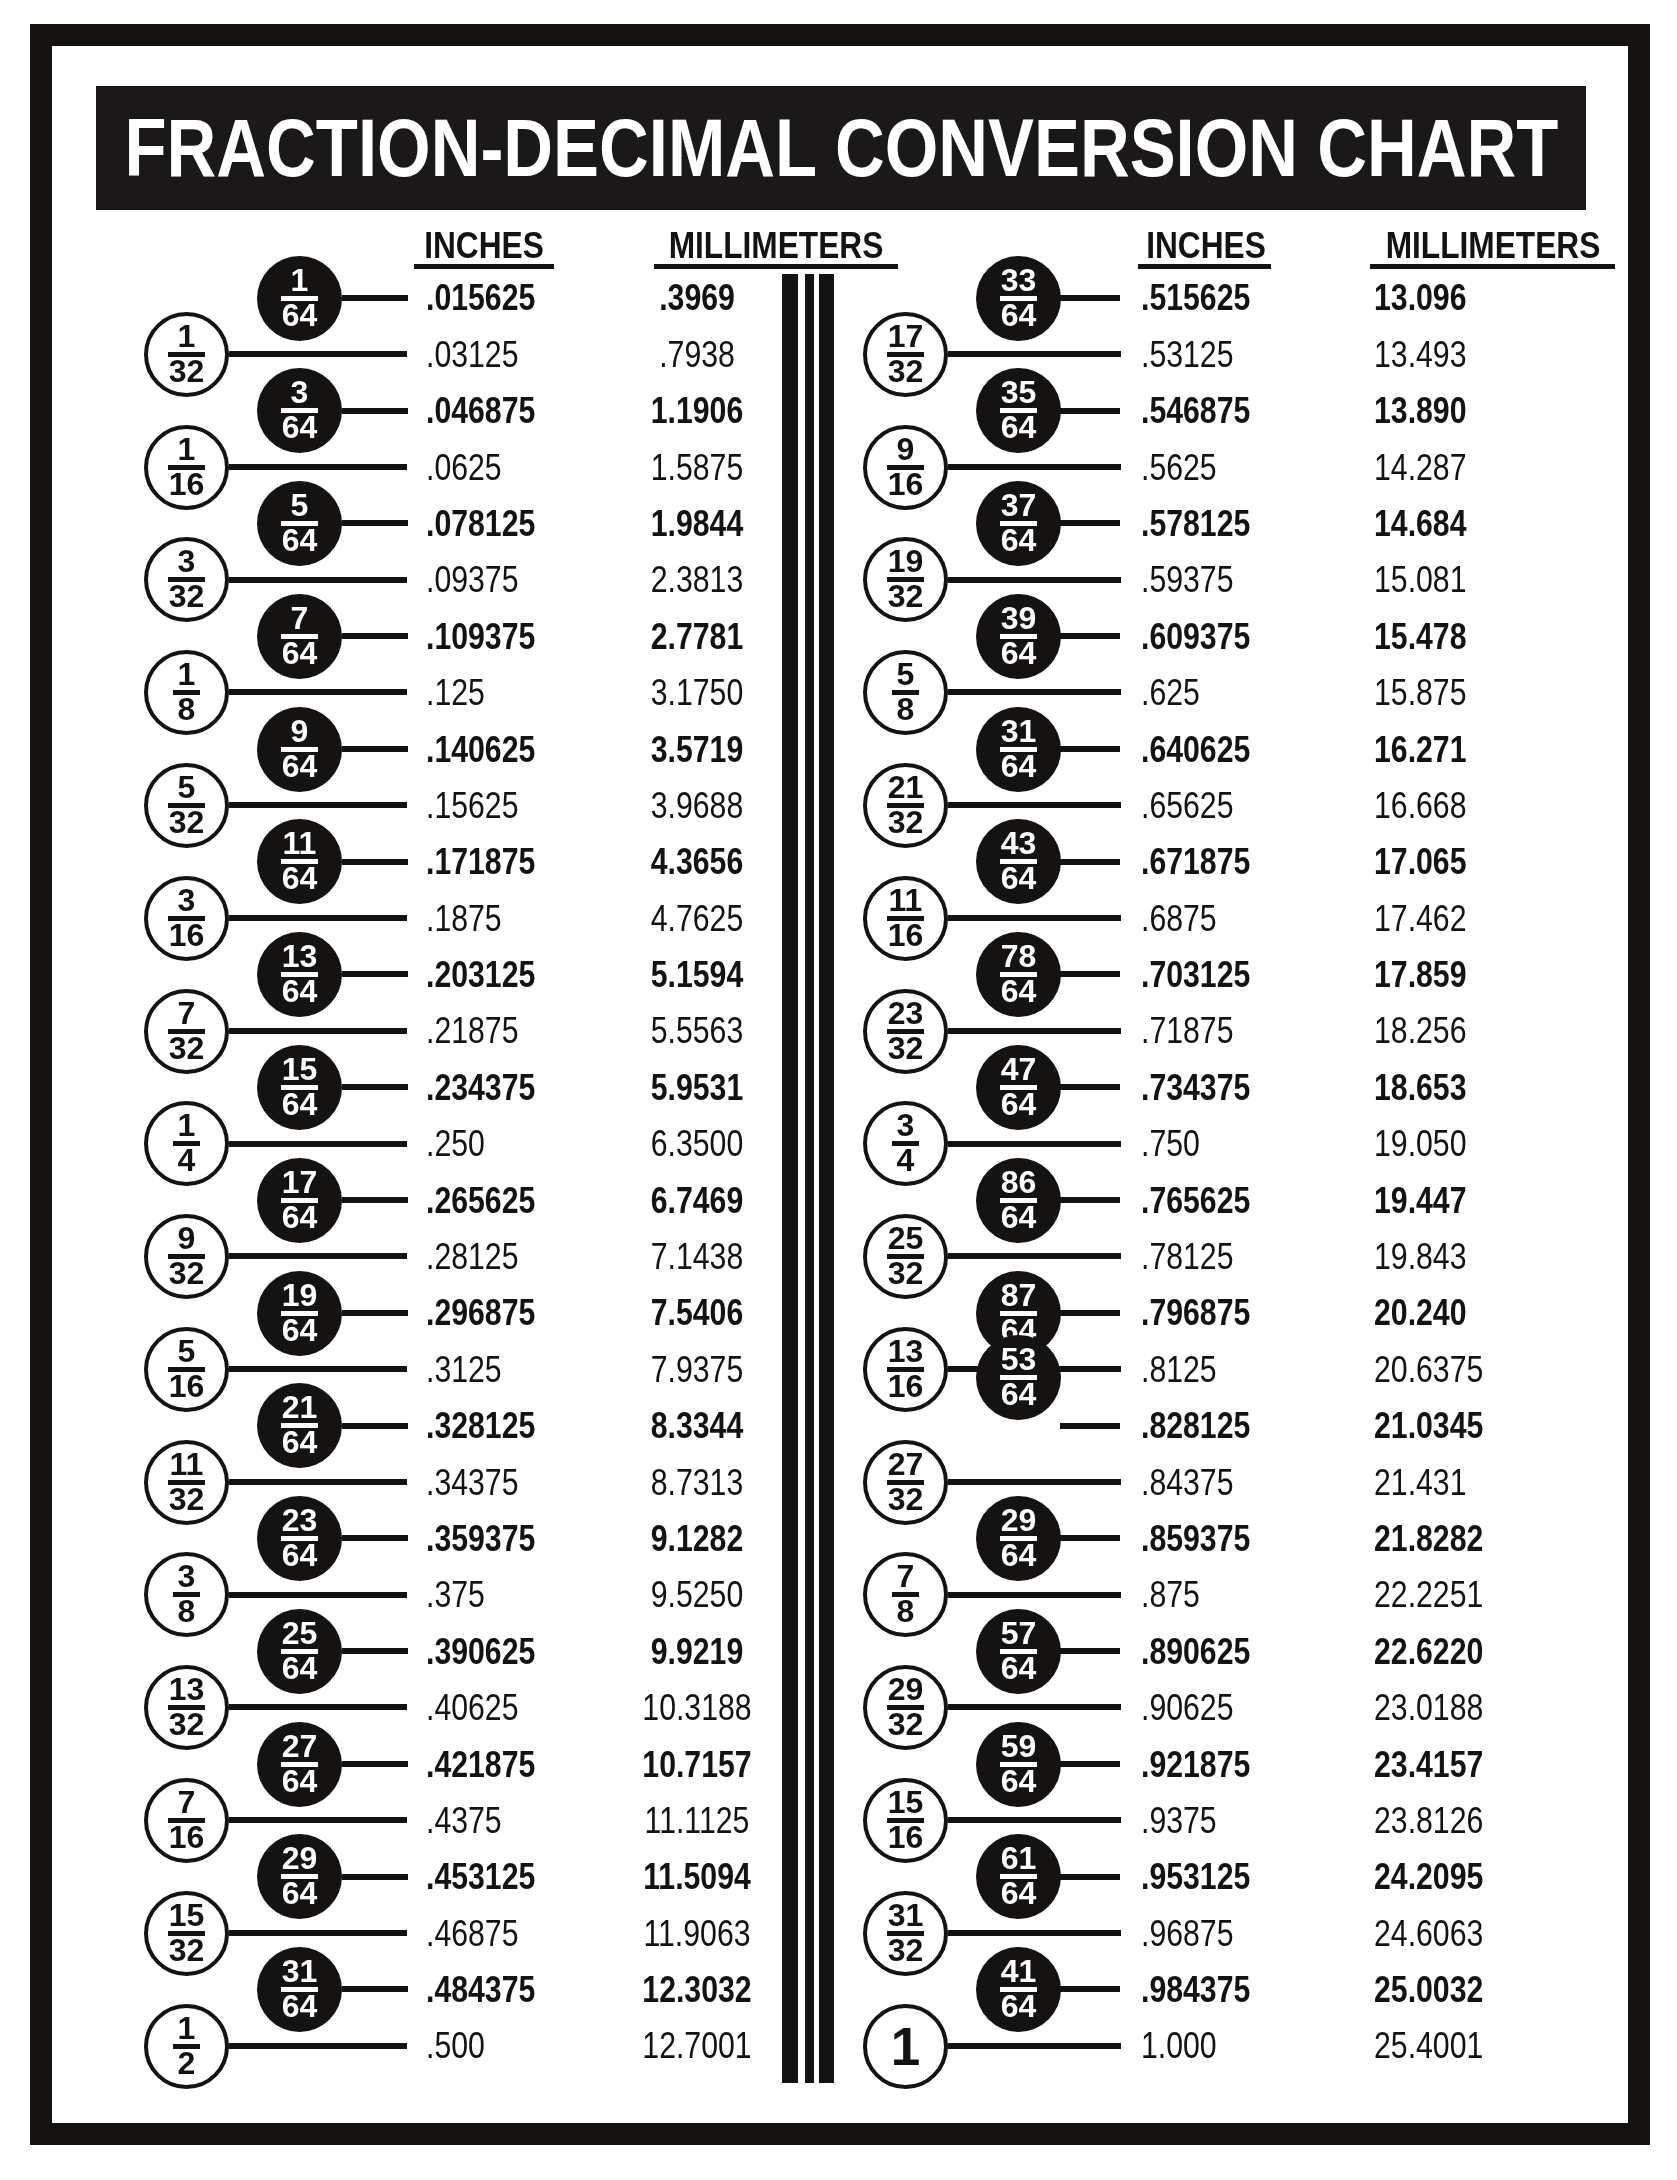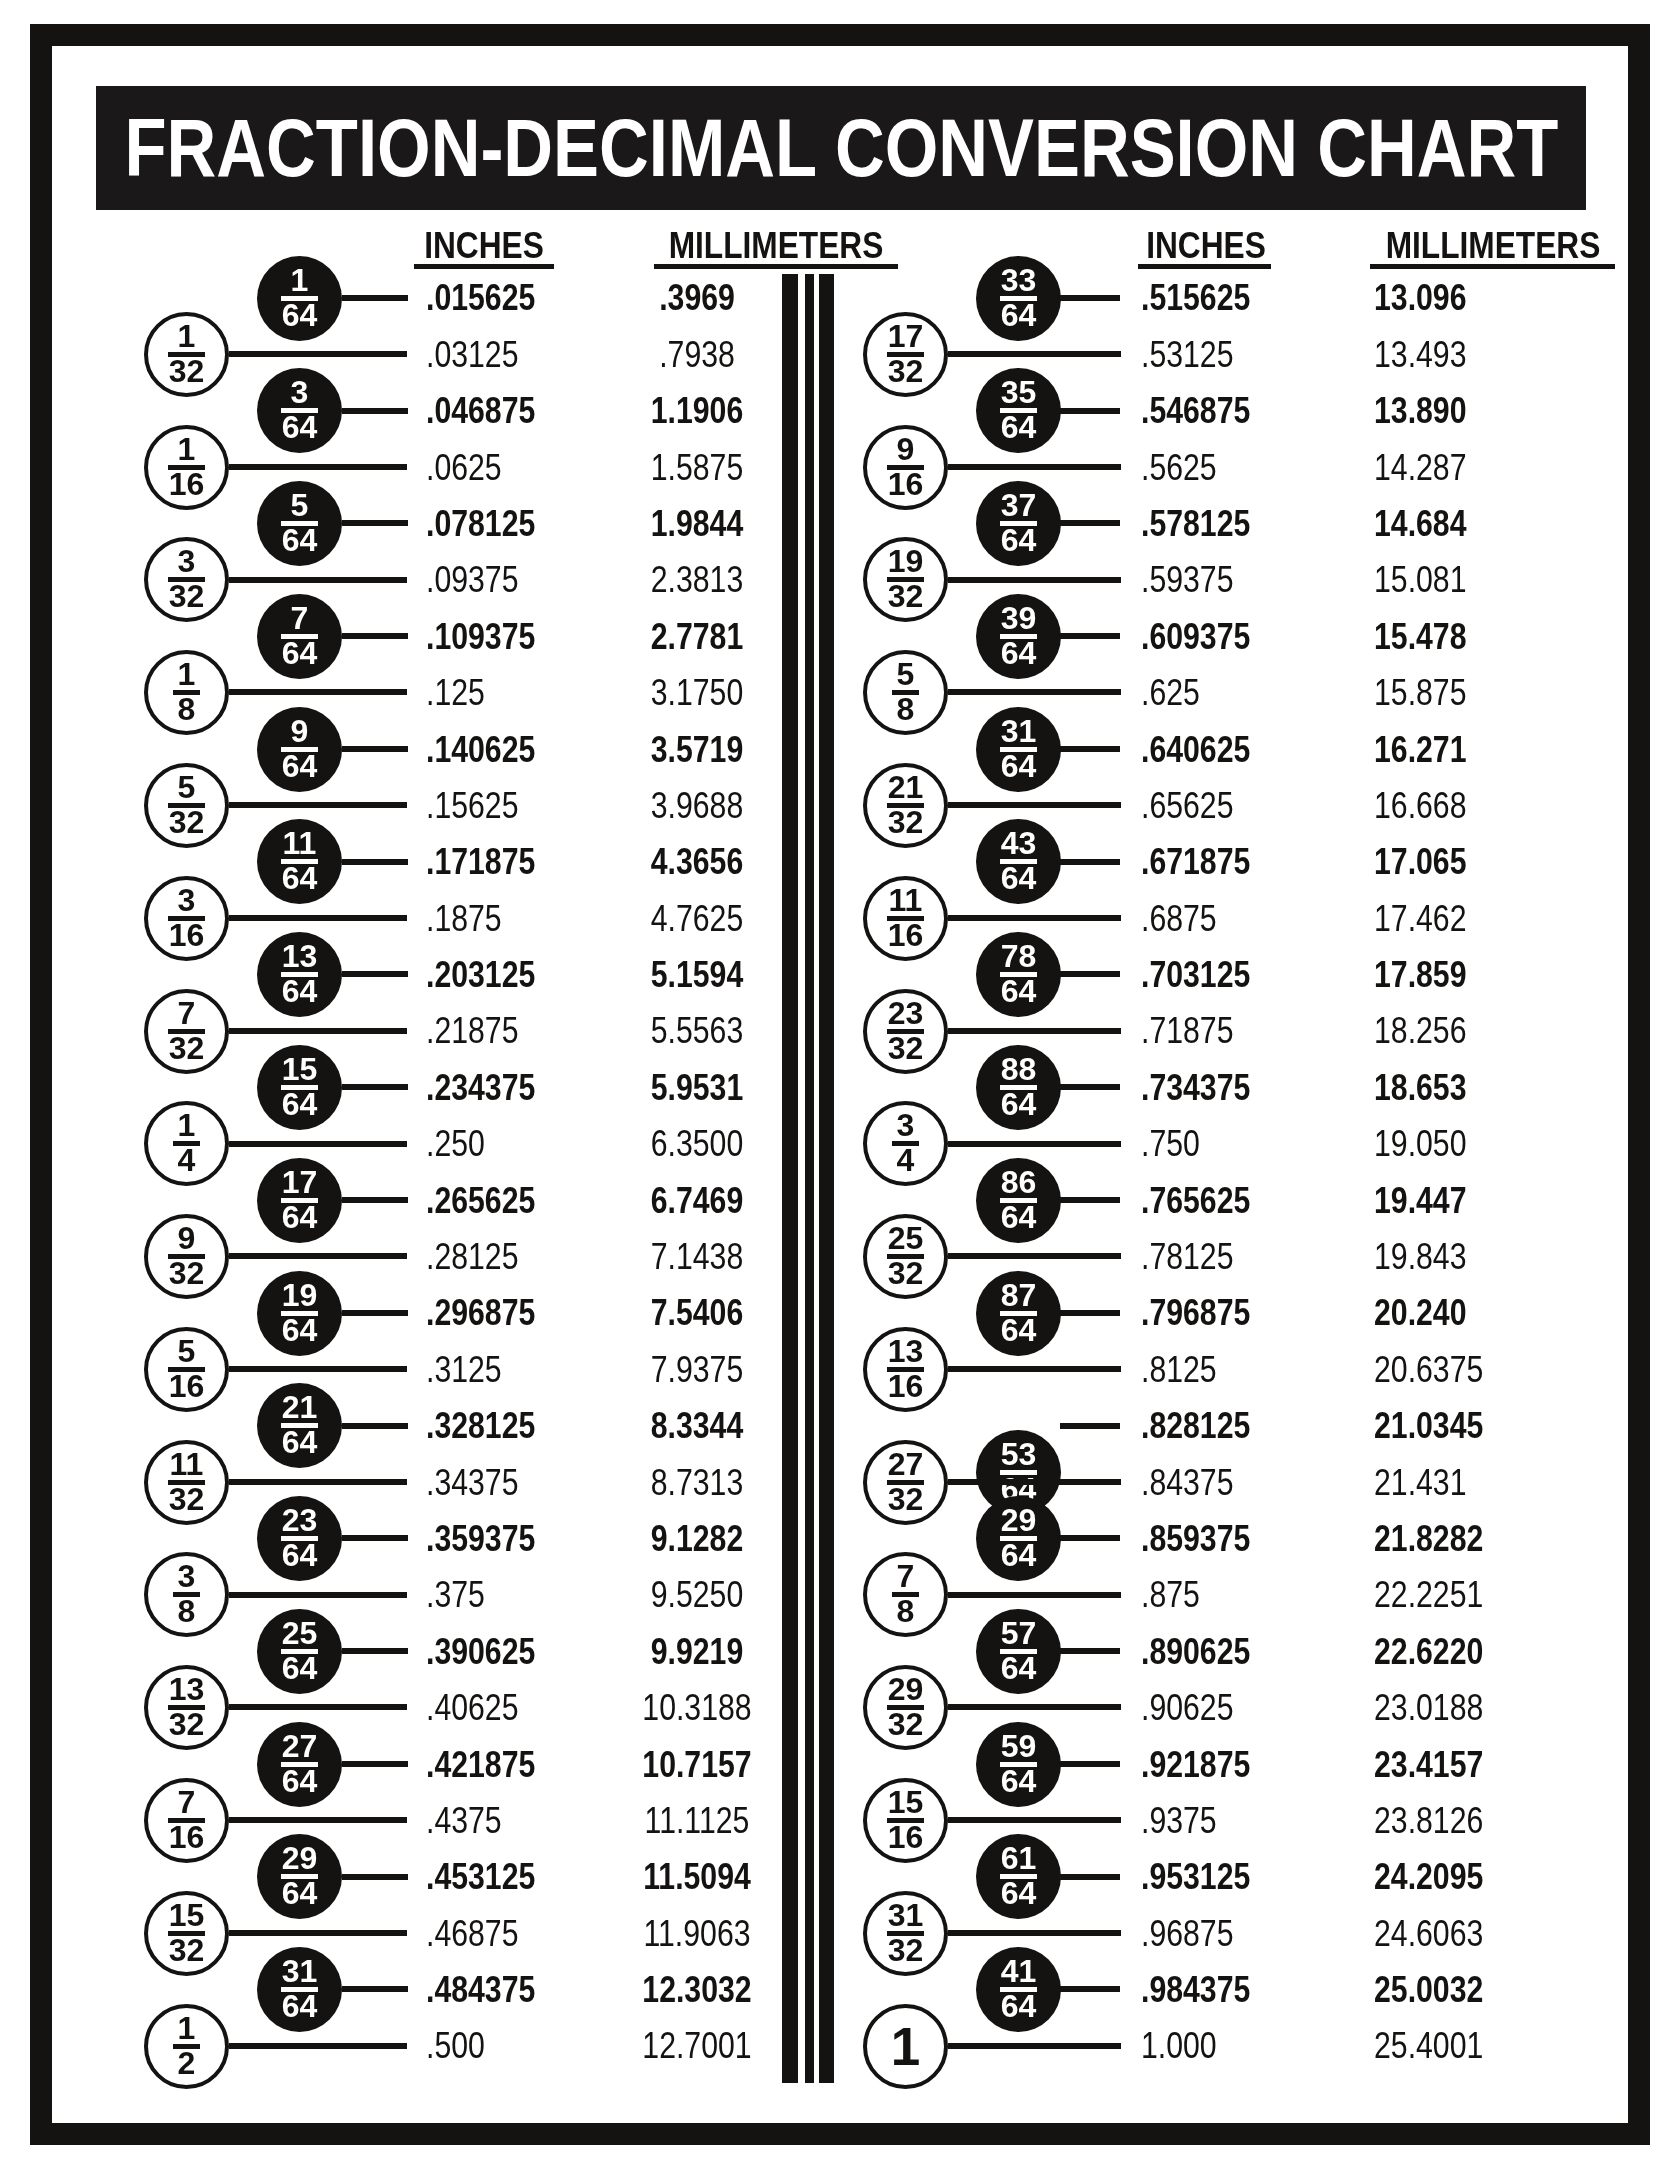--- a/index.html
+++ b/index.html
@@ -435,21 +435,21 @@
     <div class="val mm-val-l bold" style="left: 1374px; top: 956px;">17.859</div>
     <div class="circle white" style="left: 863px; top: 989px; position: absolute;">
       <div class="frac-n">23</div>
       <div class="frac-bar" style="width: 37px;"></div>
       <div class="frac-d">32</div>
     </div>
     <div class="connector" style="left: 948px; top: 1028px; width: 173px;"></div>
     <div class="val in-val" style="left: 1141px; top: 1012px;">.71875</div>
     <div class="val mm-val-l" style="left: 1374px; top: 1012px;">18.256</div>
     <div class="circle black" style="left: 976px; top: 1045px; position: absolute;">
-      <div class="frac-n">88</div>
+      <div class="frac-n">47</div>
       <div class="frac-bar" style="width: 37px;"></div>
       <div class="frac-d">64</div>
     </div>
     <div class="connector" style="left: 1060px; top: 1084px; width: 60px;"></div>
     <div class="val in-val bold" style="left: 1141px; top: 1069px;">.734375</div>
     <div class="val mm-val-l bold" style="left: 1374px; top: 1069px;">18.653</div>
     <div class="circle white" style="left: 863px; top: 1101px; position: absolute;">
       <div class="frac-n">3</div>
       <div class="frac-bar" style="width: 27px;"></div>
       <div class="frac-d">4</div>
@@ -482,21 +482,21 @@
     <div class="val in-val bold" style="left: 1141px; top: 1294px;">.796875</div>
     <div class="val mm-val-l bold" style="left: 1374px; top: 1294px;">20.240</div>
     <div class="circle white" style="left: 863px; top: 1327px; position: absolute;">
       <div class="frac-n">13</div>
       <div class="frac-bar" style="width: 37px;"></div>
       <div class="frac-d">16</div>
     </div>
     <div class="connector" style="left: 948px; top: 1366px; width: 173px;"></div>
     <div class="val in-val" style="left: 1141px; top: 1351px;">.8125</div>
     <div class="val mm-val-l" style="left: 1374px; top: 1351px;">20.6375</div>
-    <div class="circle black" style="left: 976px; top: 1430px; position: absolute; text-align: right;">
+    <div class="circle black" style="left: 976px; top: 1335px; position: absolute; text-align: right;">
       <div class="frac-n">53</div>
       <div class="frac-bar" style="width: 37px;"></div>
       <div class="frac-d">64</div>
     </div>
     <div class="connector" style="left: 1060px; top: 1423px; width: 60px;"></div>
     <div class="val in-val bold" style="left: 1141px; top: 1407px;">.828125</div>
     <div class="val mm-val-l bold" style="left: 1374px; top: 1407px;">21.0345</div>
     <div class="circle white" style="left: 863px; top: 1440px; position: absolute;">
       <div class="frac-n">27</div>
       <div class="frac-bar" style="width: 37px;"></div>

